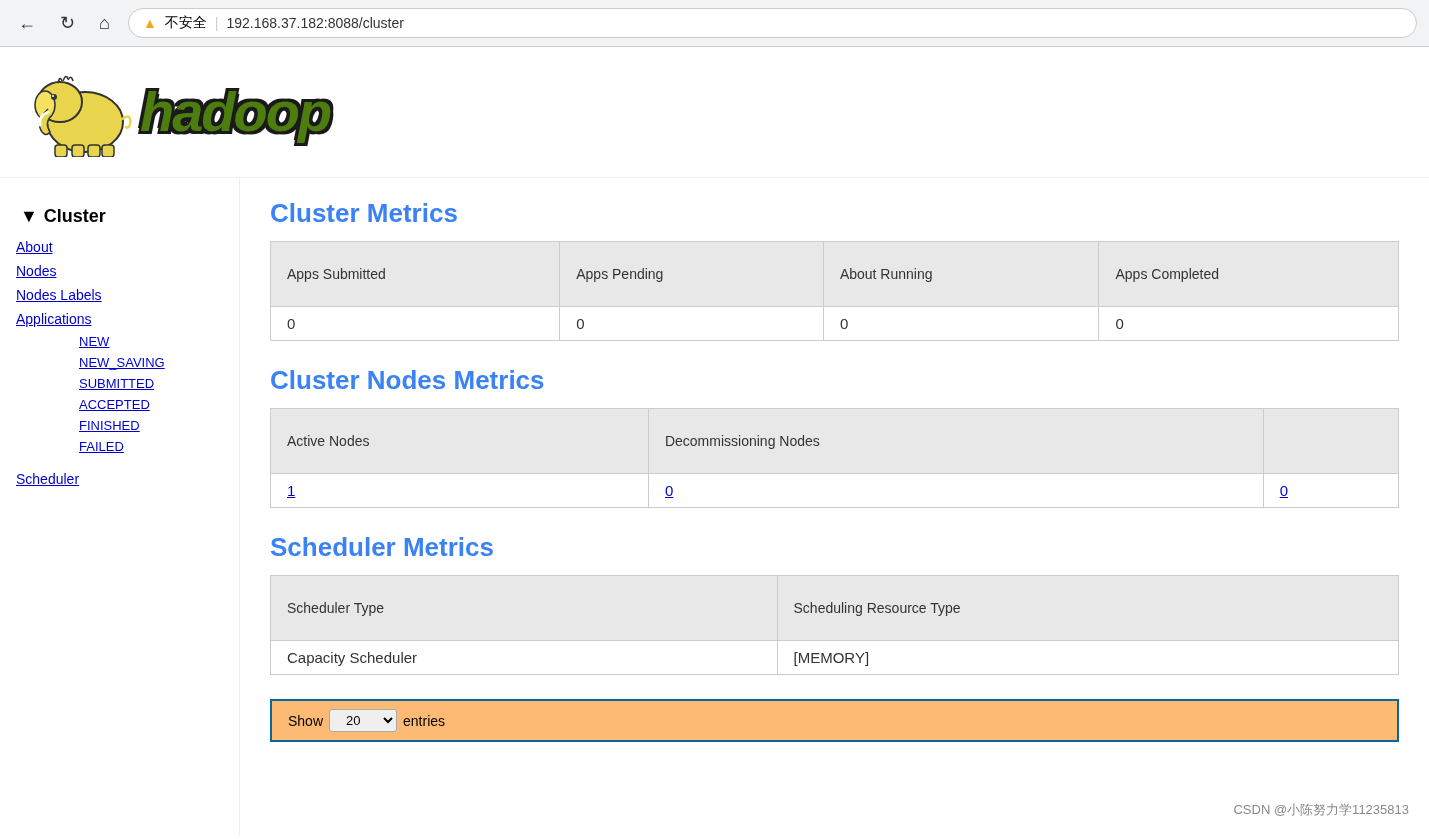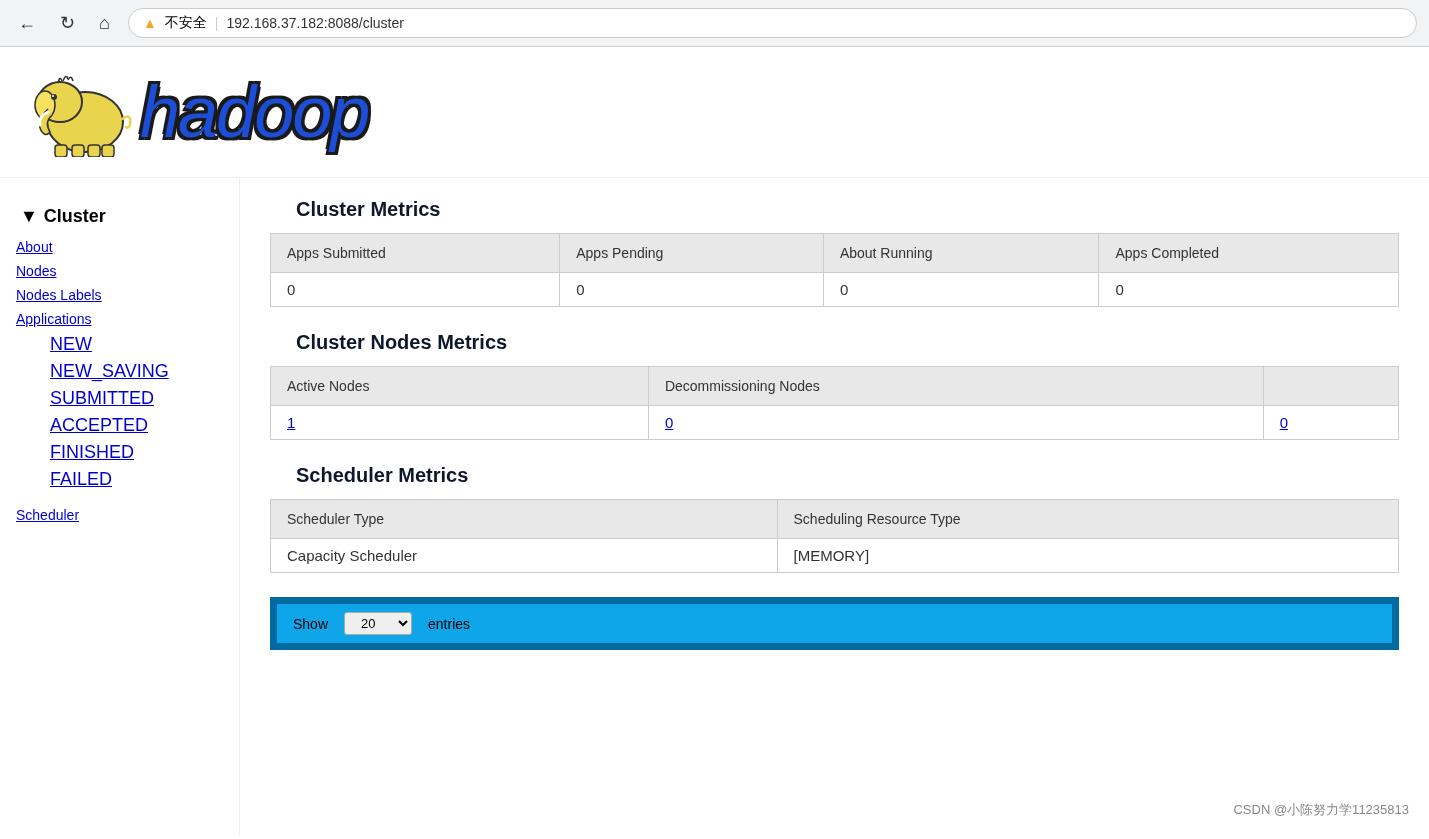--- a/index.html
+++ b/index.html
@@ -57,24 +57,24 @@
     }
 
     
     .elephant-container {
       width: 110px;
       height: 90px;
       position: relative;
     }
 
     .hadoop-text {
-      font-size: 72px;
-      font-weight: 400;
+      font-size: 56px;
+      font-weight: 700;
       font-style: italic;
-      color: #1d4ed8;
+      color: #4d7c0f;
       text-shadow: -3px -3px 0 #1a1a1a, 3px -3px 0 #1a1a1a, -3px 3px 0 #1a1a1a, 3px 3px 0 #1a1a1a;
       letter-spacing: -2px;
       line-height: 1;
     }
 
     
     .main-content {
       display: flex;
       flex: 1;
     }
@@ -104,53 +104,52 @@
       display: block;
       padding: 4px 16px;
       color: #0000cc;
       text-decoration: underline;
       cursor: pointer;
       font-size: 14px;
     }
 
     .sidebar-sub-link {
       display: block;
-      padding: 3px 50px;
+      padding: 3px 79px;
       color: #0000cc;
       text-decoration: underline;
       cursor: pointer;
-      font-size: 18px;
+      font-size: 13px;
     }
 
     
     .content-area {
       flex: 1;
       padding: 20px 30px;
       overflow-x: auto;
     }
 
     .section-title {
-      font-size: 20px;
+      font-size: 26px;
       font-weight: bold;
       margin-bottom: 12px;
-      color: #0f172a;
-      margin-left: 26px;
+      color: #3b82f6;
     }
 
     
     .metrics-table {
       width: 100%;
       border-collapse: collapse;
       margin-bottom: 24px;
     }
 
     .metrics-table th {
       background: #e8e8e8;
       border: 1px solid #ccc;
-      padding: 11px 16px;
+      padding: 24px 16px;
       text-align: left;
       font-weight: normal;
       font-size: 14px;
       color: #333;
     }
 
     .metrics-table td {
       border: 1px solid #ccc;
       padding: 8px 16px;
       font-size: 15px;
@@ -159,24 +158,24 @@
 
     .metrics-table td a {
       color: #0000cc;
       text-decoration: underline;
     }
 
     
     .show-entries {
       display: flex;
       align-items: center;
-      gap: 16px;
+      gap: 6px;
       padding: 8px 16px;
-      background: #0ea5e9;
-      border: 7px solid #0369a1;
+      background: #fdba74;
+      border: 2px solid #0369a1;
       font-size: 14px;
     }
 
     .show-entries select {
       border: 1px solid #aaa;
       padding: 2px 12px;
       font-size: 13px;
       border-radius: 3px;
     }
 

